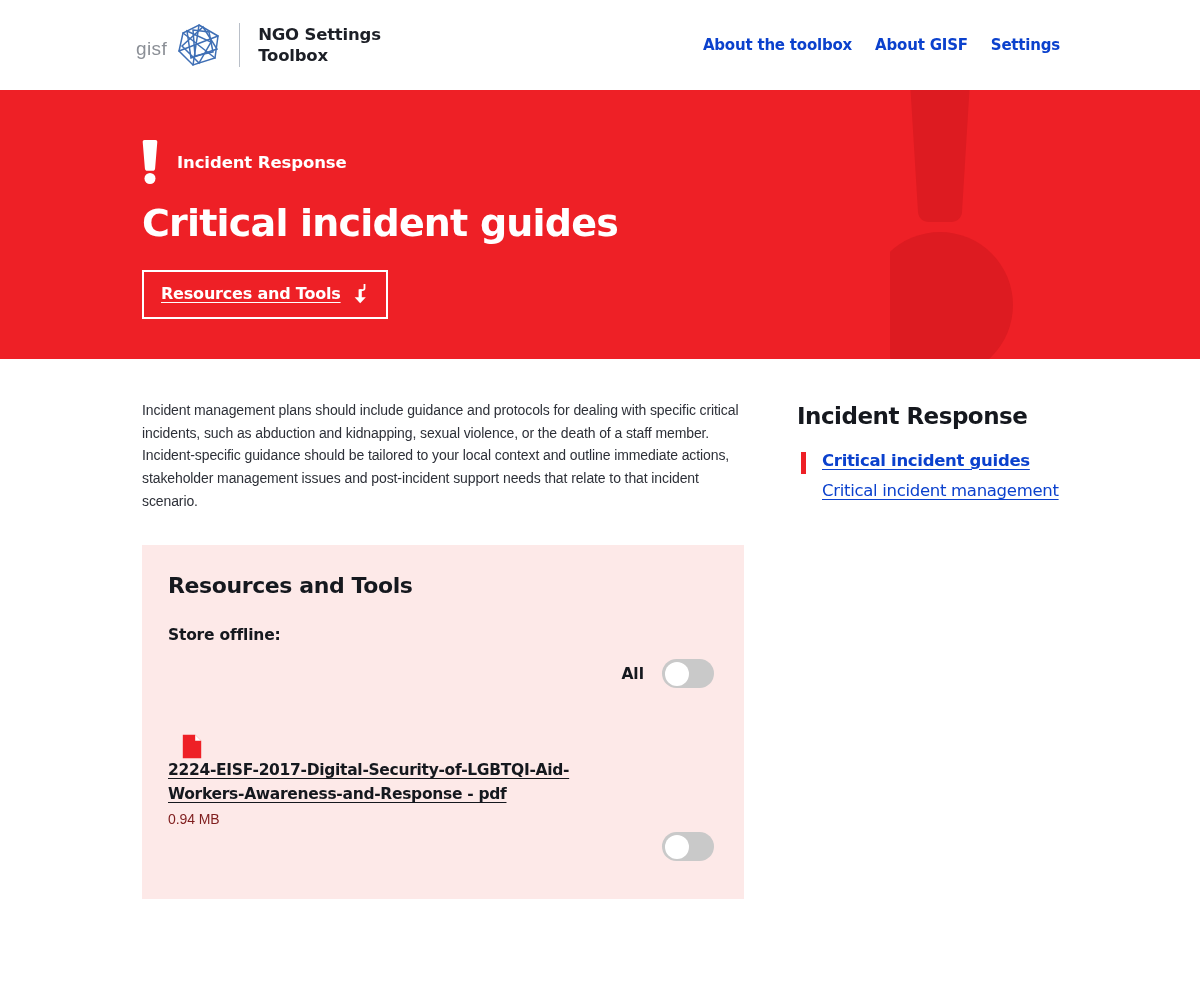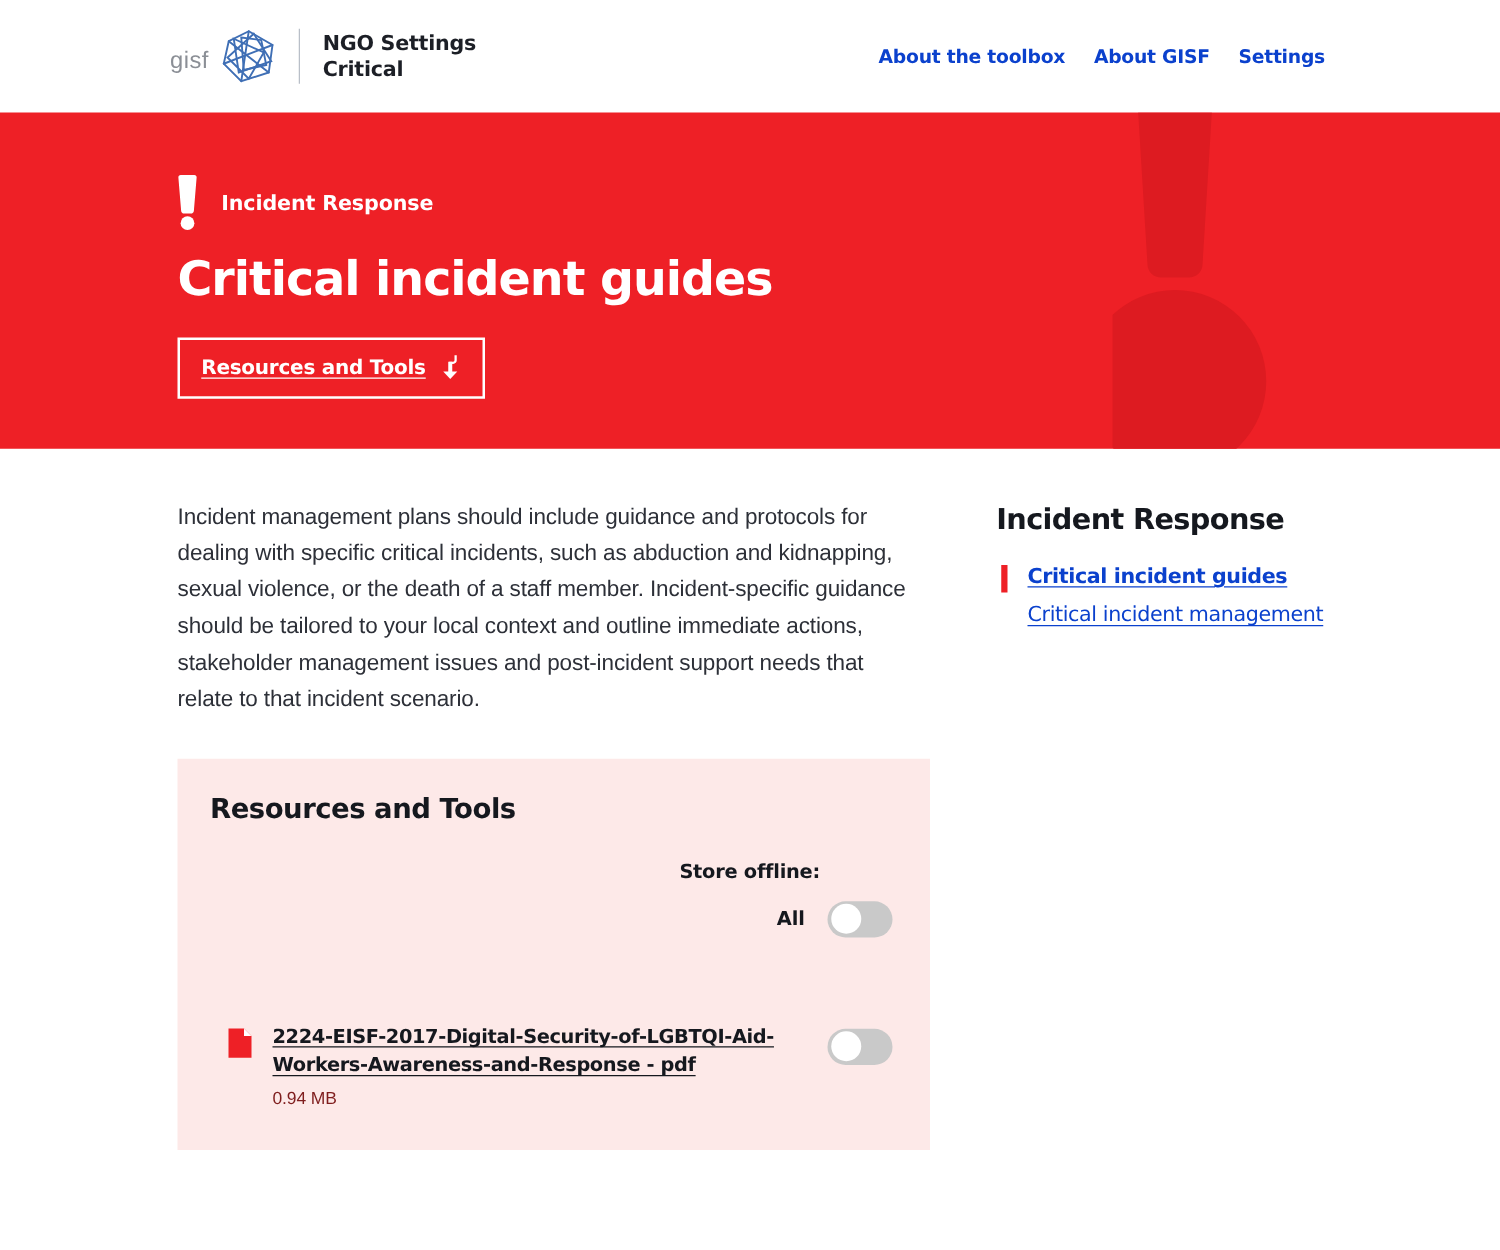--- a/index.html
+++ b/index.html
@@ -148,21 +148,21 @@
   .columns { display: flex; align-items: flex-start; }
   .col-main { width: 602px; flex: 0 0 602px; }
   .col-side {
     flex: 1 1 auto;
     padding-left: 53px;
     padding-top: 4px;
   }
 
   .intro-paragraph {
     font-family: "Liberation Sans", sans-serif;
-    font-size: 18px;
+    font-size: 14px;
     line-height: 1.62;
     color: #2d3038;
     letter-spacing: -0.1px;
     width: 598px;
   }
 
   
   .resources-panel {
     margin-top: 33px;
     width: 602px;
@@ -174,21 +174,21 @@
     font-weight: bold;
     font-size: 22px;
     color: #15181e;
     letter-spacing: -0.4px;
   }
   .store-offline-label {
     font-family: "DejaVu Sans", sans-serif;
     font-weight: bold;
     font-size: 15.5px;
     color: #15181e;
-    text-align: right;
+    text-align: left;
     margin-top: 28px;
     padding-right: 58px;
     letter-spacing: -0.2px;
   }
   .all-row {
     display: flex;
     align-items: center;
     justify-content: flex-end;
     gap: 18px;
     margin-top: 15px;
@@ -217,21 +217,22 @@
     left: 3px;
     width: 24px;
     height: 24px;
     border-radius: 50%;
     background: #ffffff;
   }
 
   .file-row {
     display: flex;
     align-items: flex-start;
-    margin-top: 68px;
+    margin-top: 42px;
+    flex-direction: column;
   }
   .file-icon { flex: 0 0 auto; margin: 4px 16px 0 14px; }
   .file-info { flex: 1 1 auto; max-width: 420px; }
   .file-link {
     font-family: "DejaVu Sans", sans-serif;
     font-weight: bold;
     font-size: 15.5px;
     line-height: 1.52;
     color: #15181e;
     text-decoration: underline;
@@ -314,21 +315,21 @@
           <path d="M14 9 L38 20 L26 41 L9 24 L30 5 L44 27 L18 36 L14 9 Z"></path>
           <path d="M26 3 L45 14 L42 36 L20 43 L6 29 L10 11 Z"></path>
           <path d="M10 11 L42 36 M45 14 L6 29 M26 3 L20 43"></path>
           <path d="M20 8 L36 10 L40 30 L22 34 Z"></path>
         </g>
       </svg>
     </div>
     <div class="brand-divider"></div>
     <div class="brand-title">
       <div>NGO Settings</div>
-      <div>Critical</div>
+      <div>Toolbox</div>
     </div>
   </div>
 
   <nav class="main-nav">
     <a class="nav-link">About the toolbox</a>
     <a class="nav-link">About GISF</a>
     <a class="nav-link">Settings</a>
   </nav>
 </header>
 

